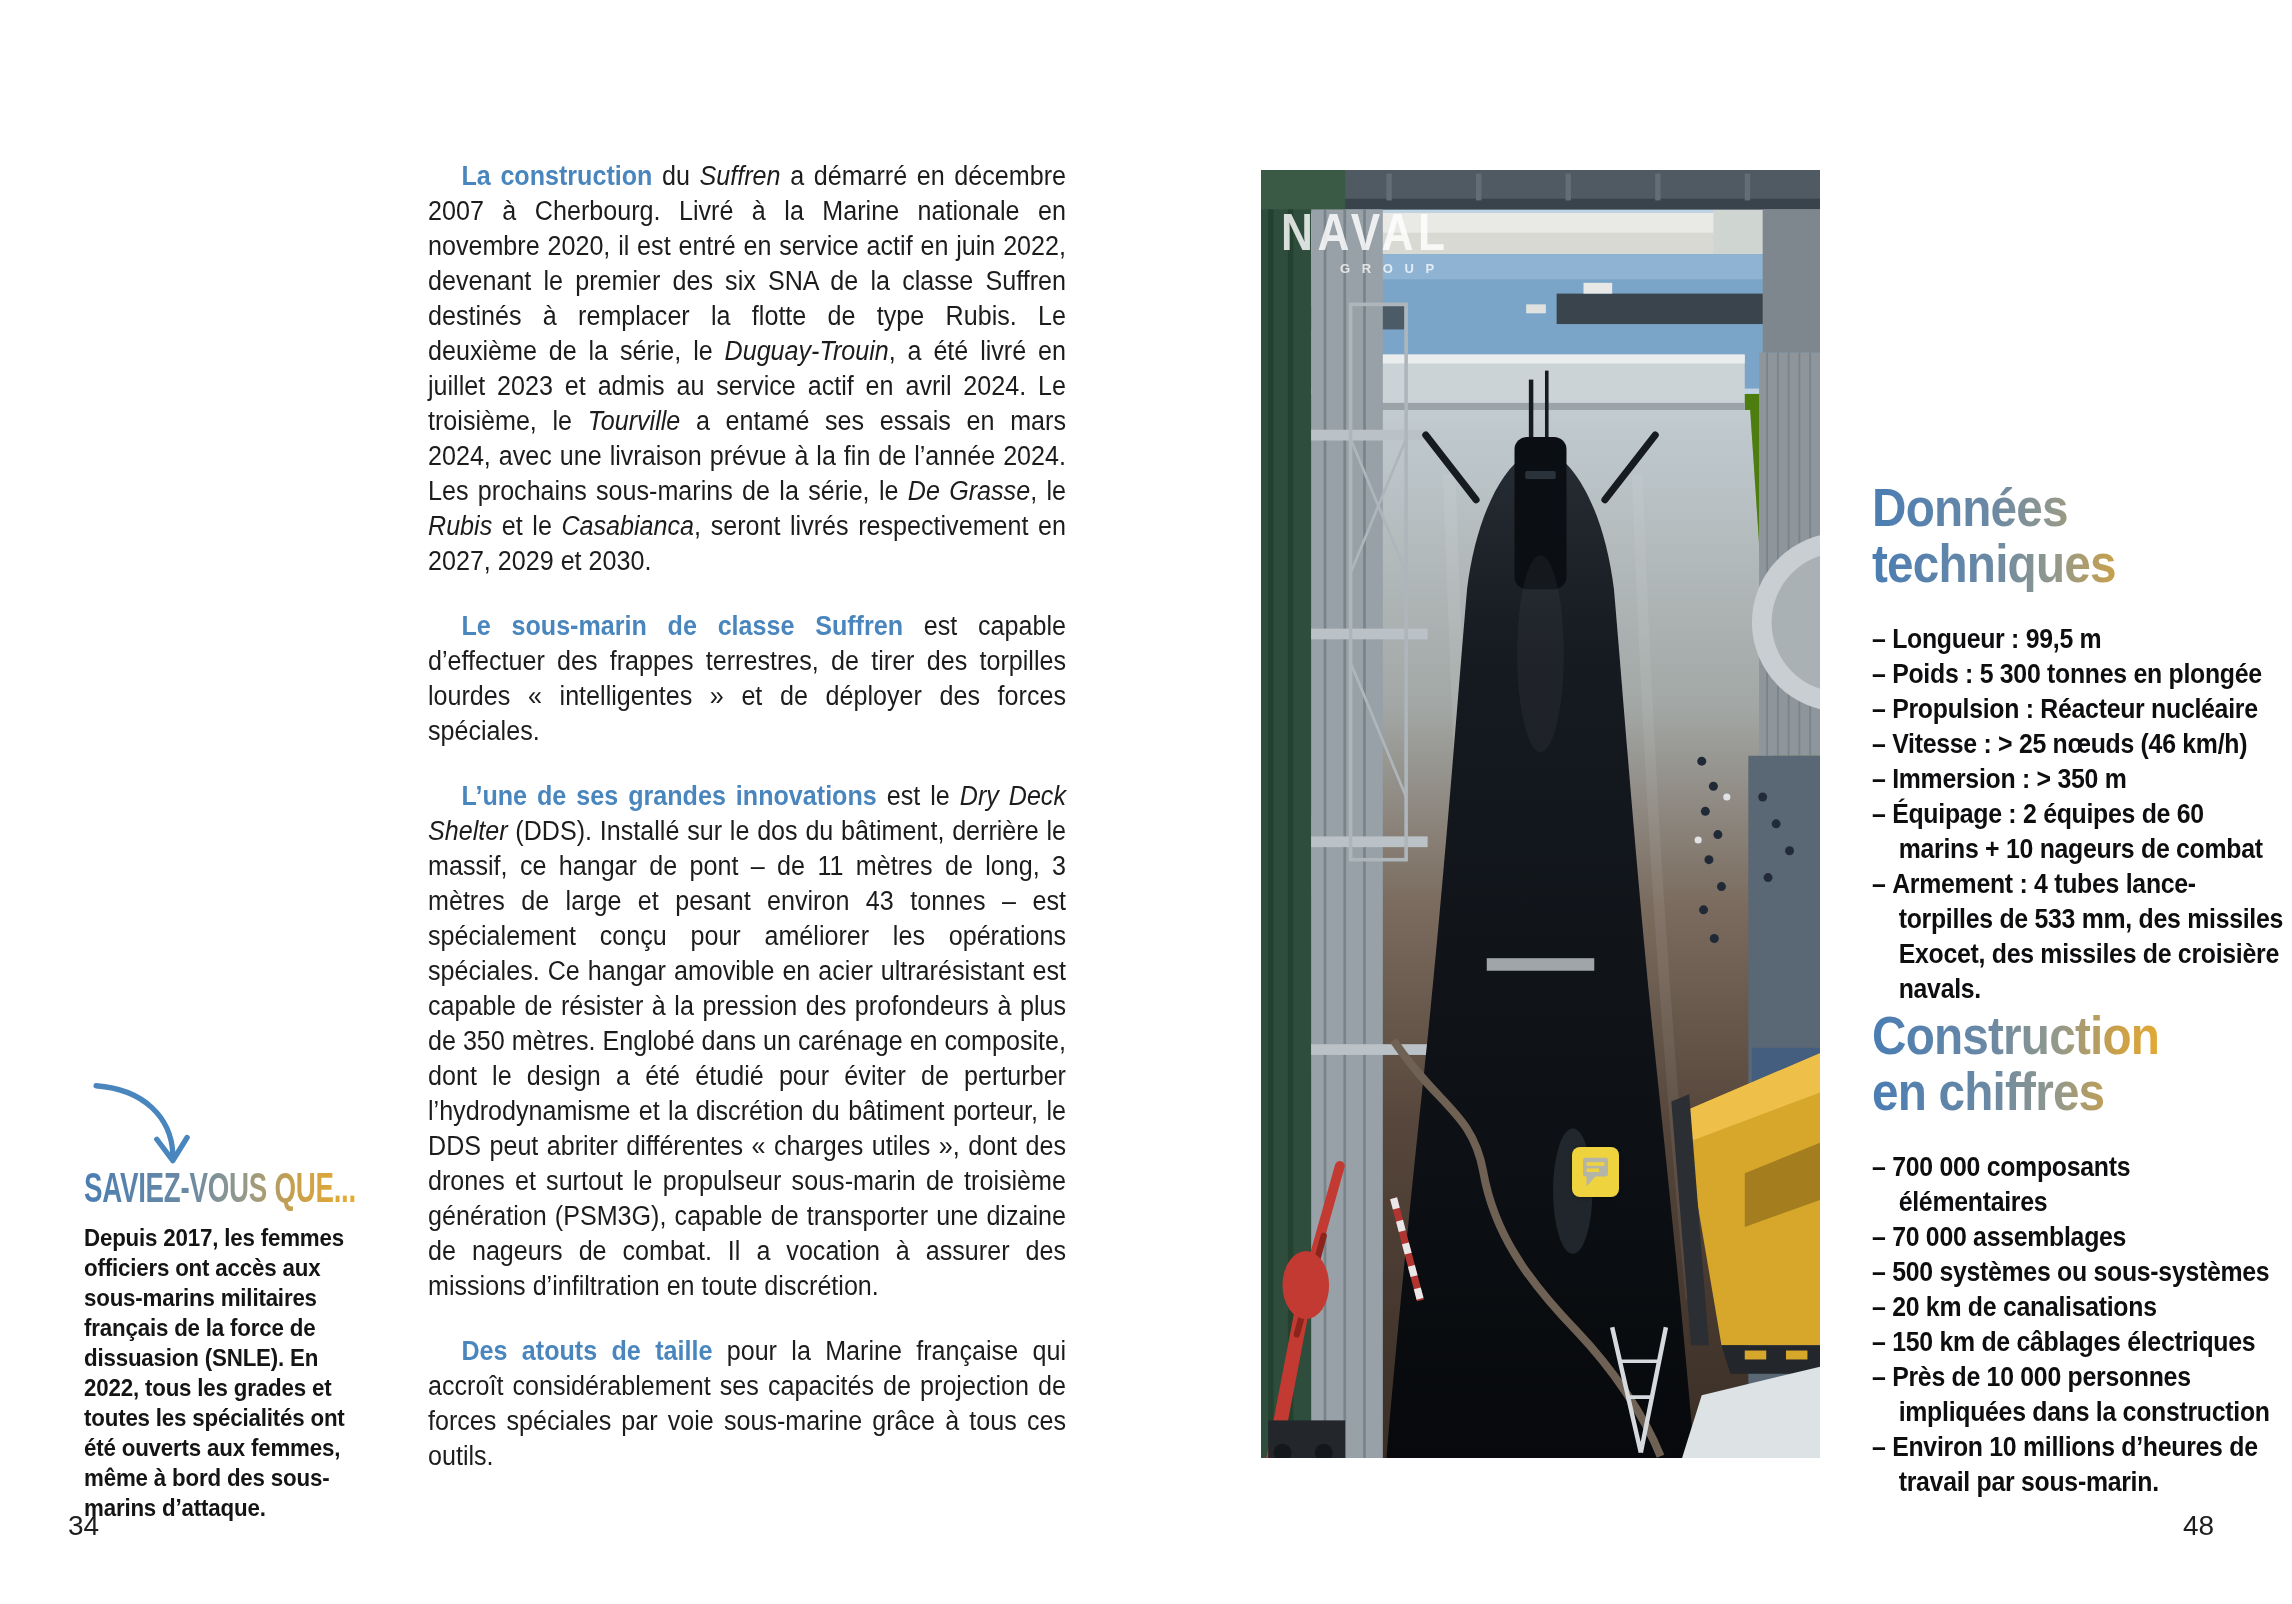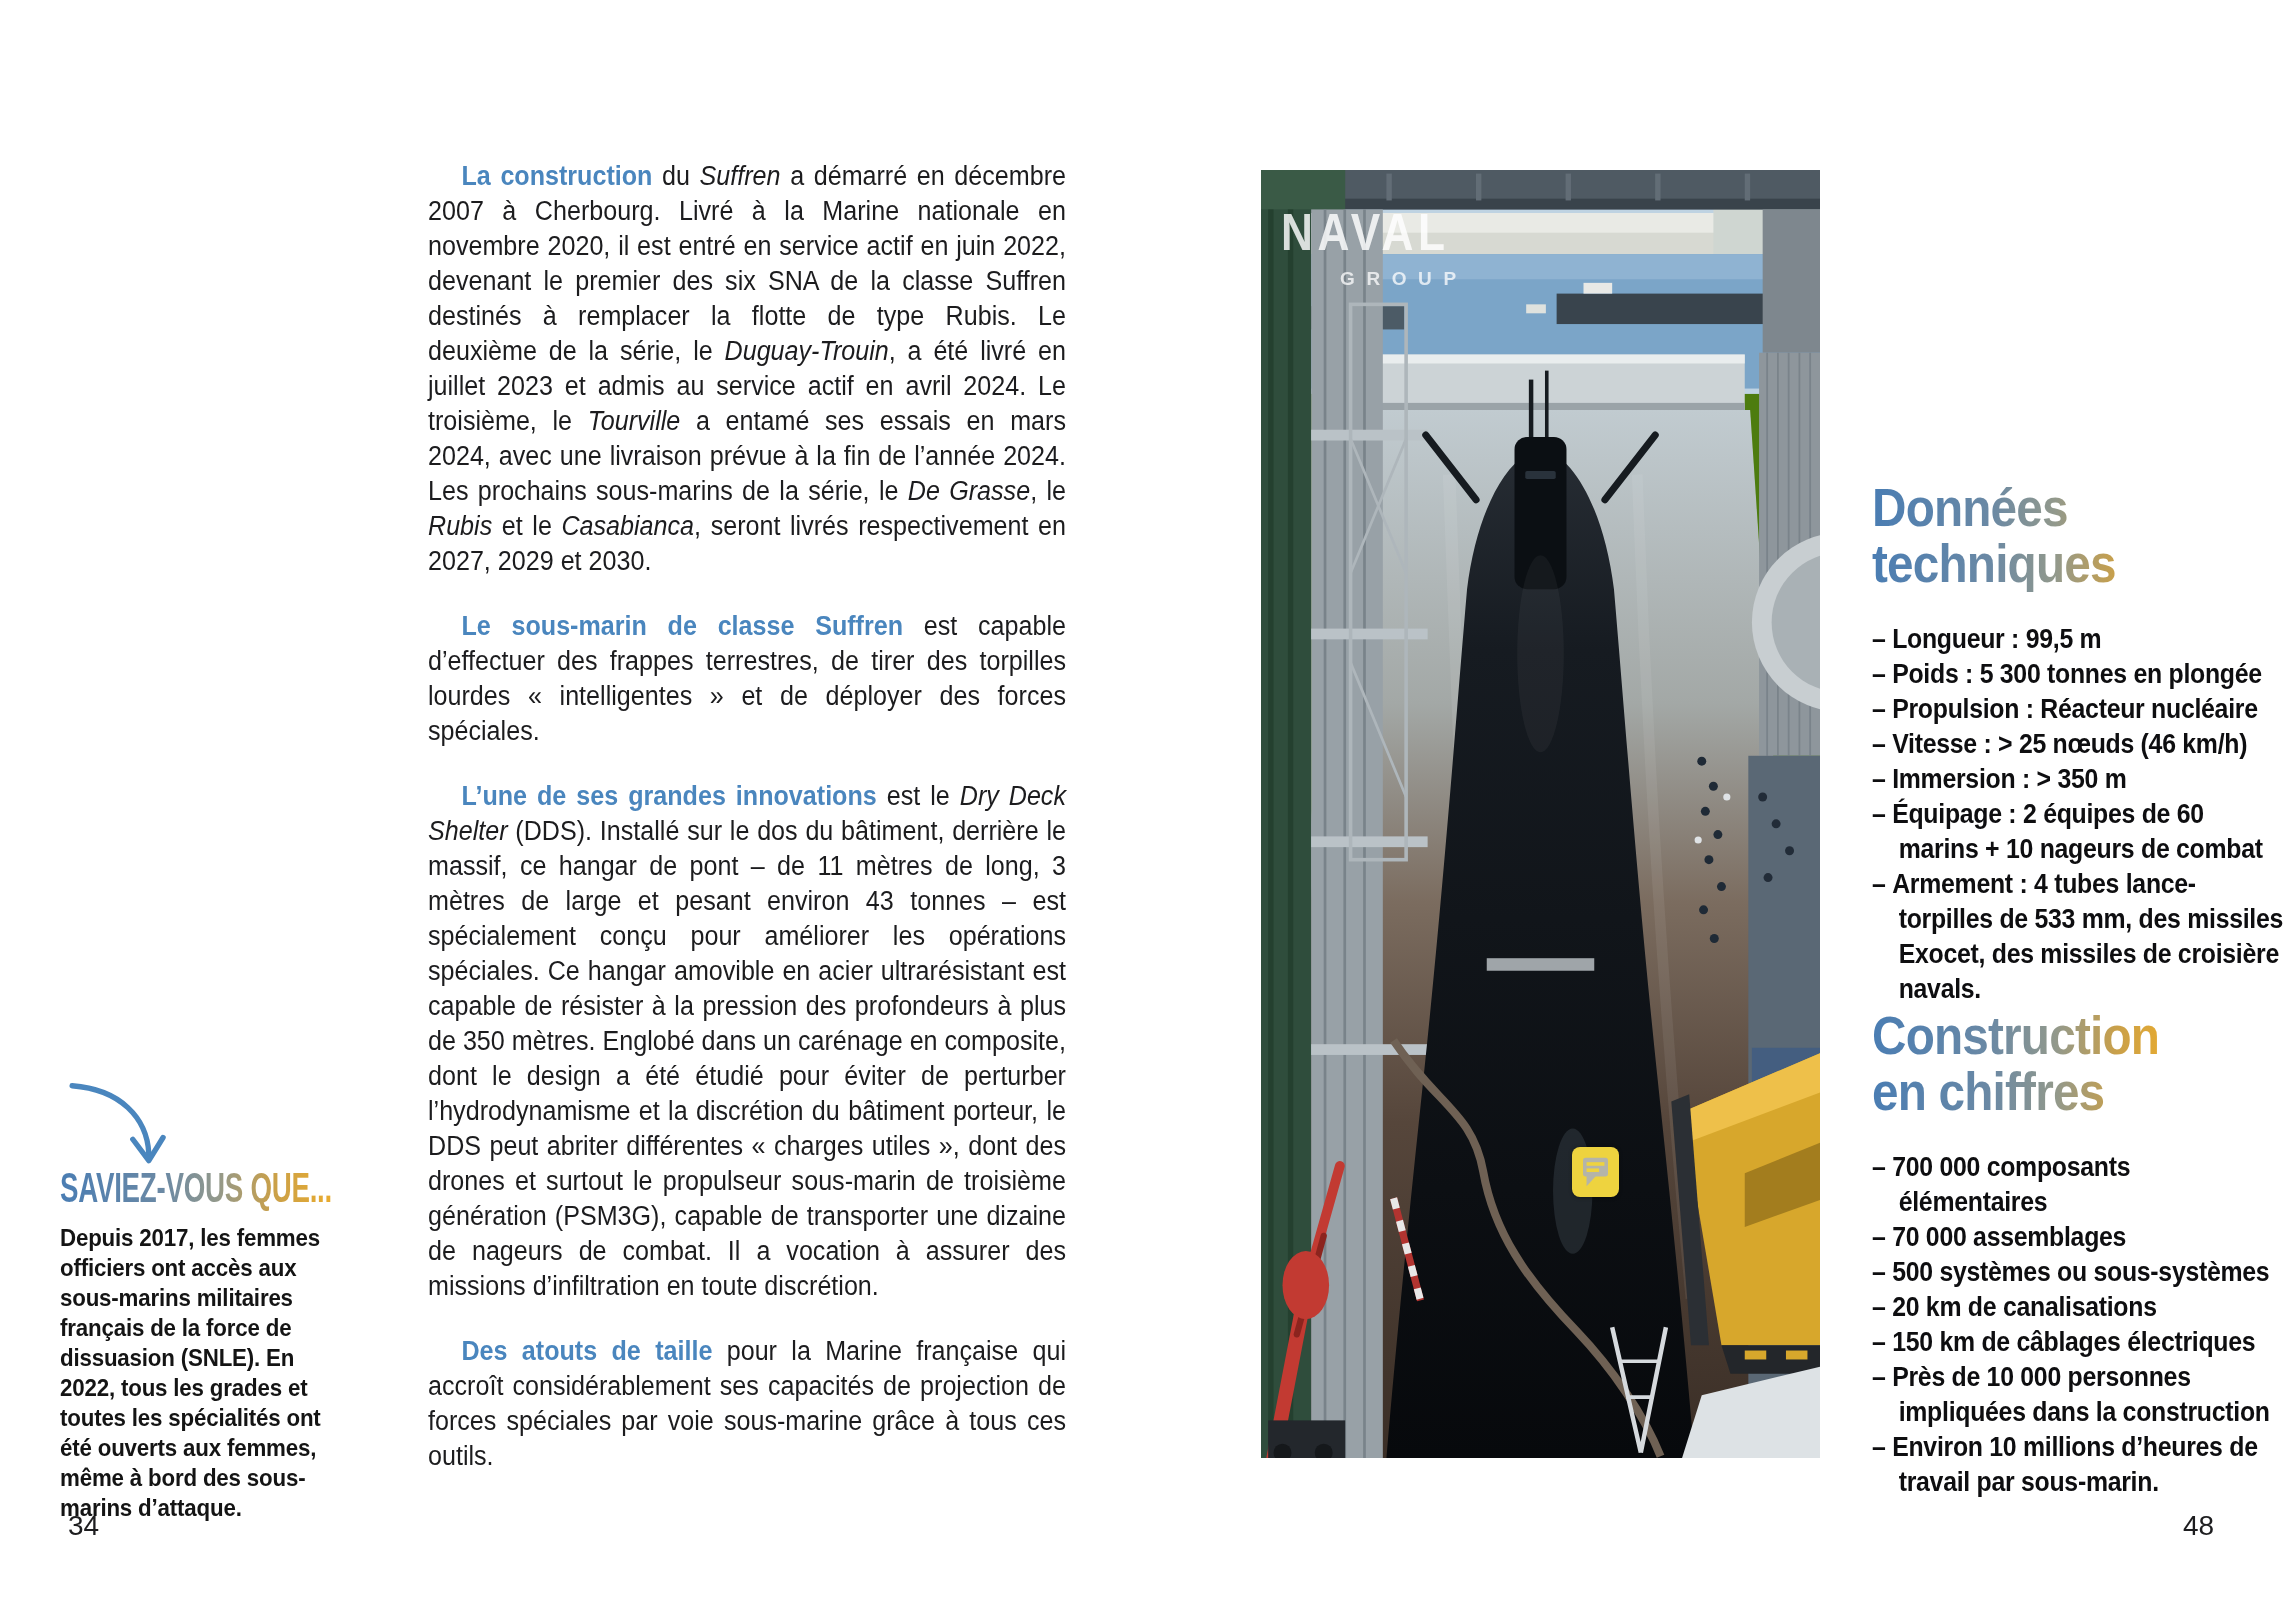--- a/index.html
+++ b/index.html
@@ -6,40 +6,40 @@
   body{
     position:relative;width:2293px;height:1605px;background:#ffffff;
     font-family:"Liberation Sans",sans-serif;color:#1d1d1f;overflow:hidden;
   }
   
   .article{position:absolute;left:428px;top:159px;width:686px;transform:scaleX(.93);transform-origin:0 0}
   .article p{margin:0 0 30px 0;font-size:27px;line-height:35px;text-align:justify;text-indent:36px;color:#1c1c1e}
   .article .lead{color:#4a86be;font-weight:700}
   .article .it{font-style:italic}
   
-  .dyk{position:absolute;left:60px;top:1080px;width:340px;height:394px}
+  .dyk{position:absolute;left:84px;top:1080px;width:340px;height:394px}
   .dyk-arrow{position:absolute;left:5.4px;top:0;width:107px;height:90px}
   .gradtext{
     background:linear-gradient(90deg,#4a7db3 0%,#6b89a4 38%,#93998b 58%,#c9a04a 78%,#e9ab2e 100%);
     -webkit-background-clip:text;background-clip:text;color:transparent;
   }
   .dyk-title{position:absolute;left:0;top:84px;margin:0;font-size:42px;font-weight:700;white-space:nowrap;
     letter-spacing:-0.4px;transform:scaleX(.66);transform-origin:0 0}
   .dyk-text{position:absolute;left:0;top:143px;width:312px;font-size:24px;line-height:30px;font-weight:700;
     letter-spacing:-0.2px;color:#141414;transform:scaleX(.93);transform-origin:0 0}
   
   .pn{position:absolute;font-size:28px;color:#1d1d1f}
   .pn-left{left:68px;top:1510px}
   .pn-right{left:2183px;top:1510px}
   
   .photo{position:absolute;left:1261px;top:170px;width:559px;height:1288px;overflow:hidden;background:#4d7c0f}
   .photo svg{display:block;width:100%;height:100%}
   .wm{position:absolute;color:rgba(255,255,255,.82);font-weight:700}
   .wm1{left:19.7px;top:32px;font-size:52px;letter-spacing:5.4px;transform:scaleX(.85);transform-origin:0 0}
-  .wm2{left:79px;top:98px;font-size:19px;letter-spacing:11.6px;color:rgba(255,255,255,.75)}
+  .wm2{left:79px;top:91px;font-size:13px;letter-spacing:11.6px;color:rgba(255,255,255,.75)}
   .comment{position:absolute;left:311px;top:977px;width:47px;height:50px;background:#eed33f;border-radius:8px;
     box-shadow:0 0.9px 3.6px rgba(0,0,0,.35);cursor:pointer}
   .comment svg{display:block;width:100%;height:100%}
   
   .specs{position:absolute;left:1872px;width:448px}
   .s1{top:480px}
   .s2{top:1008px}
   .specs h2{margin:0}
   .gtitle{font-size:53px;line-height:56px;font-weight:700;letter-spacing:-0.9px;white-space:nowrap;
     transform:scaleX(.9);transform-origin:0 0;

